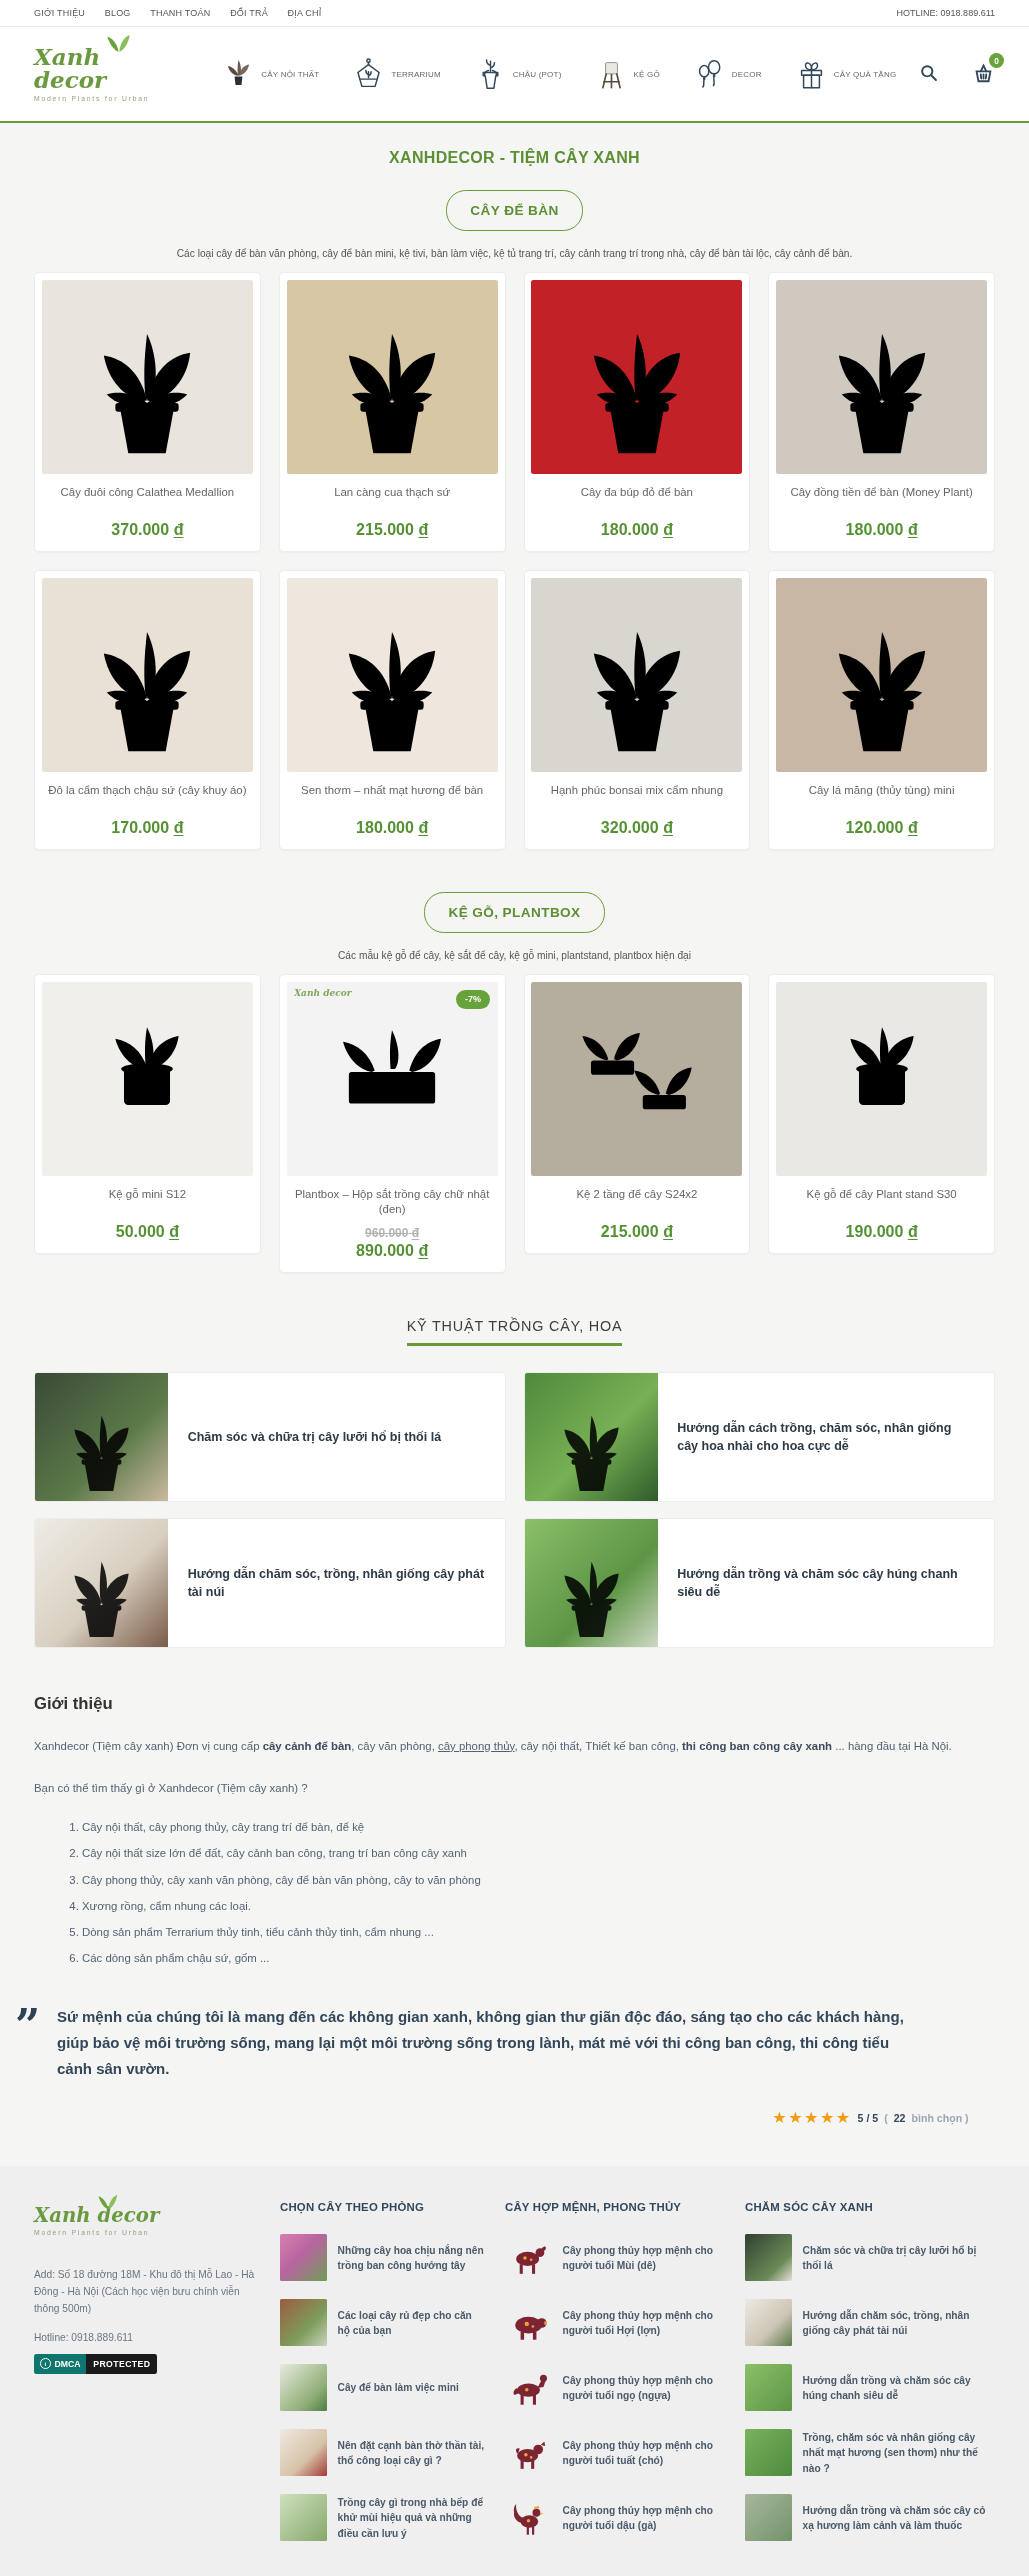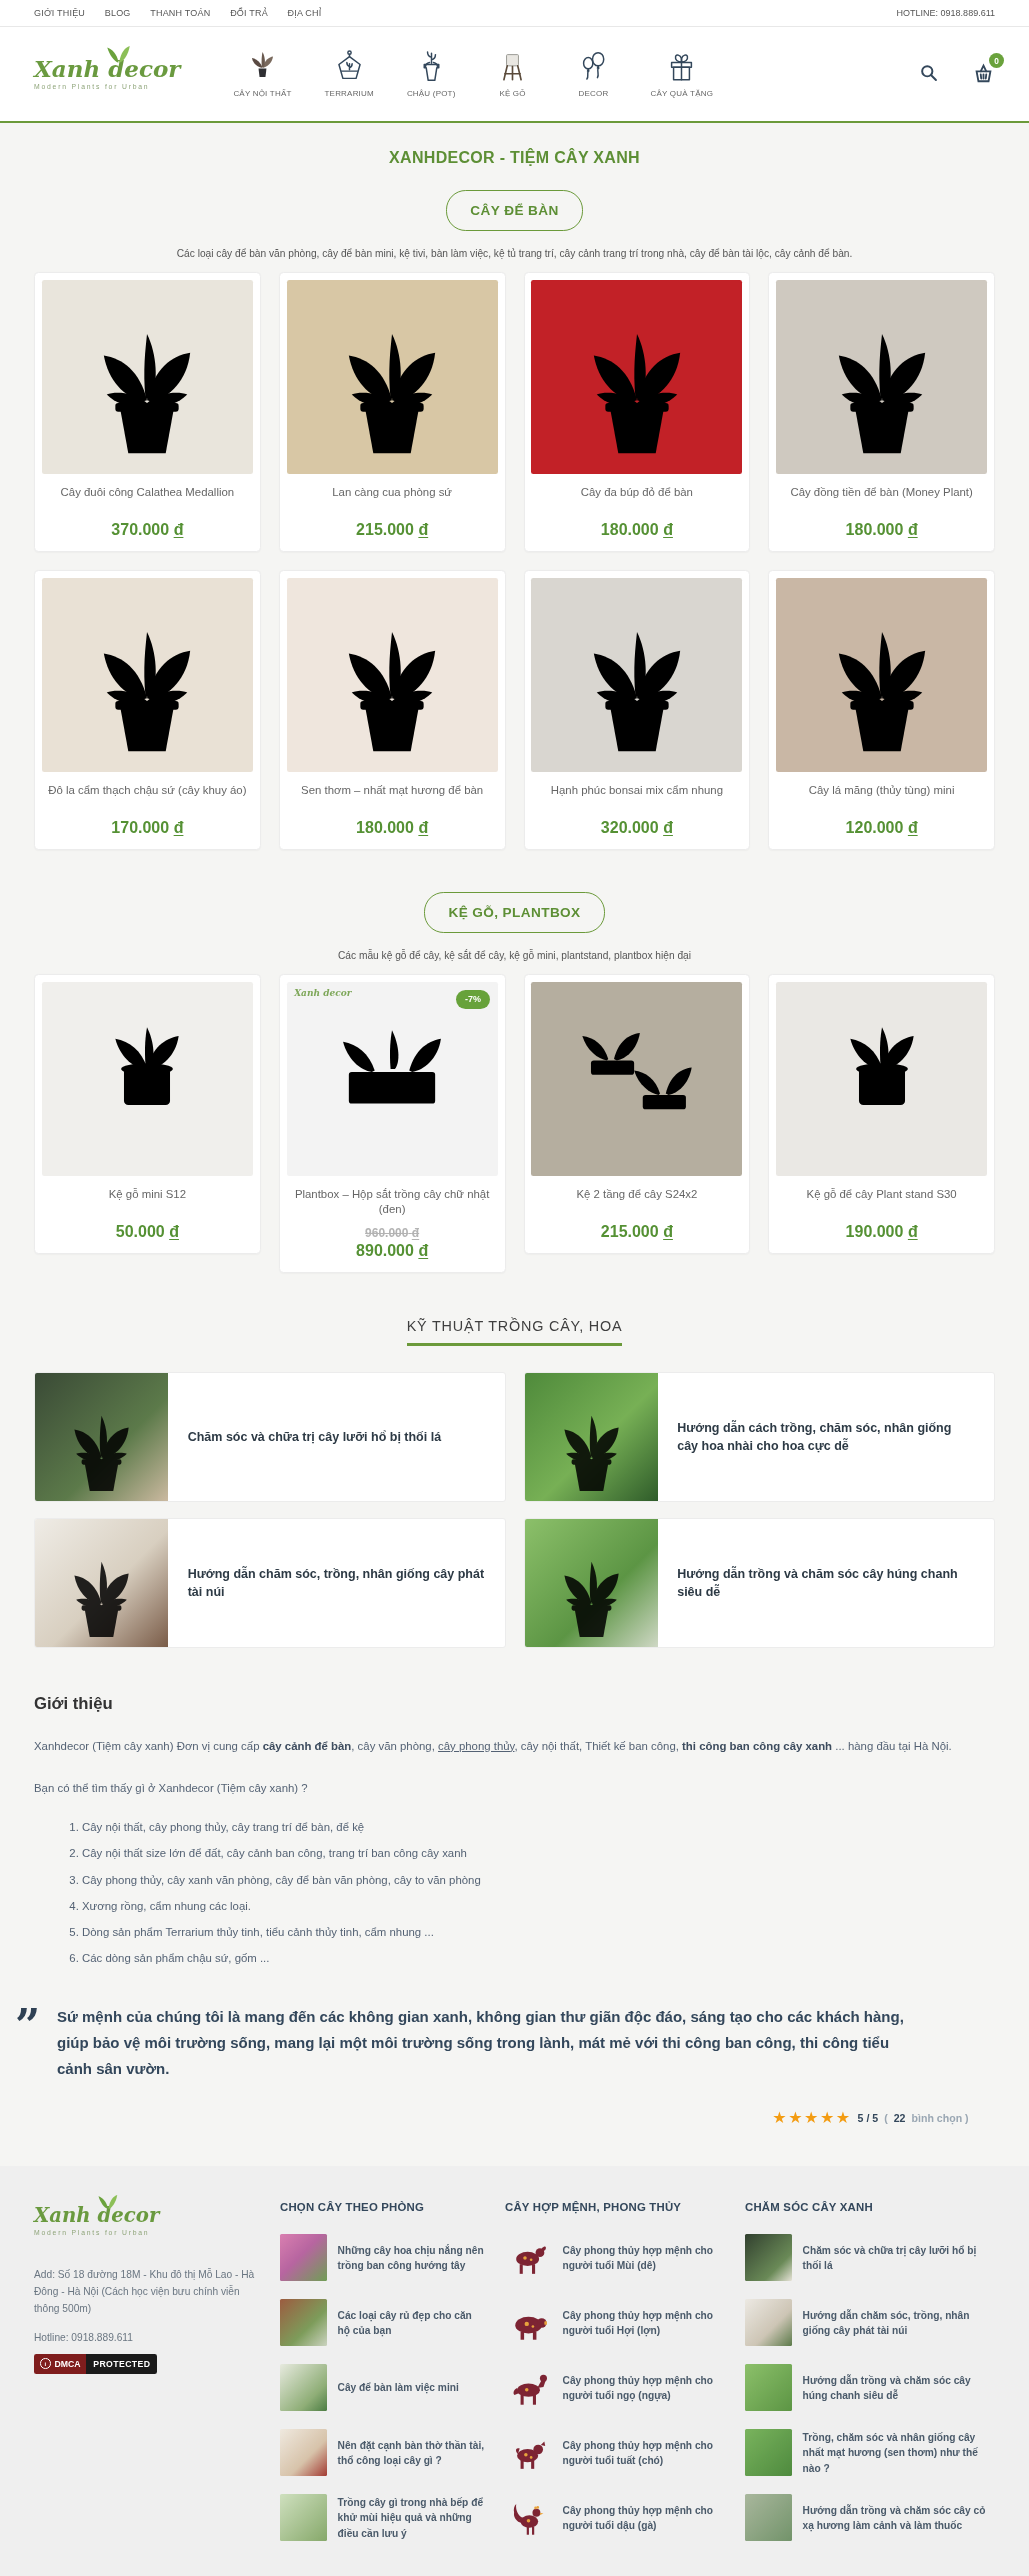--- a/index.html
+++ b/index.html
@@ -15,21 +15,21 @@
   .hotline{font-size:9px;color:#555}
 
   
   .header{background:#fff;border-bottom:2.3px solid #6b9a3a}
   .header .wrap{display:flex;align-items:center;height:94px}
   .logo{display:flex;flex-direction:column;line-height:1;margin-right:53px;position:relative}
   .logo .leafmark{position:absolute;top:-10.6px;left:73px}
   .logo .script{font-family:"DejaVu Serif","Liberation Serif",serif;font-style:italic;font-weight:700;color:#6a9a3f;font-size:23px}
   .logo .tag{font-size:6.8px;letter-spacing:1.8px;color:#8fa57a;margin-top:4.5px}
   .mainnav{display:flex;align-items:flex-start;gap:33px;flex:1}
-  .navitem{display:flex;flex-direction:column;align-items:center;gap:6px;cursor:pointer;min-width:48px}
+  .navitem{display:flex;flex-direction:row;align-items:center;gap:6px;cursor:pointer;min-width:48px}
   .navitem svg{display:block}
   .navitem .nlabel{font-size:8px;color:#666;letter-spacing:0.2px;white-space:nowrap}
   .hdr-actions{display:flex;align-items:center;gap:33px;margin-left:23px}
   .cartwrap{position:relative}
   .cartbadge{position:absolute;top:-7.6px;right:-9px;background:#6aa23c;color:#fff;font-size:8.3px;font-weight:700;
     width:15px;height:15px;border-radius:50%;display:flex;align-items:center;justify-content:center}
 
   
   .pagetitle{text-align:center;font-size:16px;font-weight:700;color:#5d8f35;margin:26px 0 0;letter-spacing:0.3px}
   .pillbadge{display:block;width:max-content;margin:23px auto 0;border:1.5px solid #6b9a3a;color:#5d8f35;
@@ -84,21 +84,21 @@
   
   .footer{background:#efefef;margin-top:39px;padding:35px 0 0}
   .fgrid{display:grid;grid-template-columns:227px 206px 221px 250px;justify-content:space-between}
   .fcol h4{font-size:11.4px;font-weight:700;color:#33475b;letter-spacing:0.2px;margin-bottom:21px}
   .finfo{padding-top:4.5px}
   .finfo .logo{margin:0 0 30px}
   .finfo .script{font-size:19.7px}
   .faddr{font-size:10.2px;color:#6a7682;line-height:1.65;margin-bottom:15px}
   .fhotline{font-size:10.2px;color:#6a7682;margin-bottom:10.6px}
   .dmca{display:inline-flex;height:19.7px;border-radius:2.3px;overflow:hidden;font-size:8.7px;font-weight:700;cursor:pointer}
-  .dmca .g{background:#7f1d1d;color:#fff;display:flex;align-items:center;gap:3.8px;padding:0 6px}
+  .dmca .g{background:#0f766e;color:#fff;display:flex;align-items:center;gap:3.8px;padding:0 6px}
   .dmca .g .lock{width:10.6px;height:10.6px;border:1.5px solid #fff;border-radius:50%;display:flex;align-items:center;justify-content:center;font-size:6px}
   .dmca .b{background:#1b1b1b;color:#fff;display:flex;align-items:center;padding:0 6.8px;letter-spacing:0.4px}
   .fitem{display:flex;gap:10.6px;margin-bottom:18px;cursor:pointer}
   .fthumb{width:47px;min-width:47px;height:47px;border-radius:1.5px}
   .zod{background:transparent;display:flex;align-items:center;justify-content:center}
   .zod svg{width:47px;height:44px}
   .zbody{fill:#7d2433}.zacc{fill:#e8a33d}
   .ftext{font-size:10.2px;font-weight:700;color:#4a5a6a;line-height:1.5;align-self:center}
   .fth-flowers{background:linear-gradient(135deg,#d97fb0 0%,#b765a0 45%,#6f9e54 100%)}
   .fth-climb{background:linear-gradient(135deg,#9c5c40 0%,#7d9c5a 60%,#cbd3c0 100%)}
@@ -299,21 +299,21 @@
       </div>
     <div class="pname">Cây đuôi công Calathea Medallion</div>
     <div class="pprice"><span>370.000</span> <u>đ</u></div>
   </div>
   <div class="card">
     <div class="thumb" style="--bg:#d8c7a5;--leaf:#4c7d43;--pot:#7fb9d6">
         <svg viewBox="0 0 190 210" width="144" height="159">
           <use href="#sym-plant"></use>
         </svg>
       </div>
-    <div class="pname">Lan càng cua phòng sứ</div>
+    <div class="pname">Lan càng cua thạch sứ</div>
     <div class="pprice"><span>215.000</span> <u>đ</u></div>
   </div>
   <div class="card">
     <div class="thumb" style="--bg:#c22127;--leaf:#3e7a3c;--pot:#f2f2f2">
         <svg viewBox="0 0 190 210" width="144" height="159">
           <use href="#sym-plant"></use>
         </svg>
       </div>
     <div class="pname">Cây đa búp đỏ để bàn</div>
     <div class="pprice"><span>180.000</span> <u>đ</u></div>

